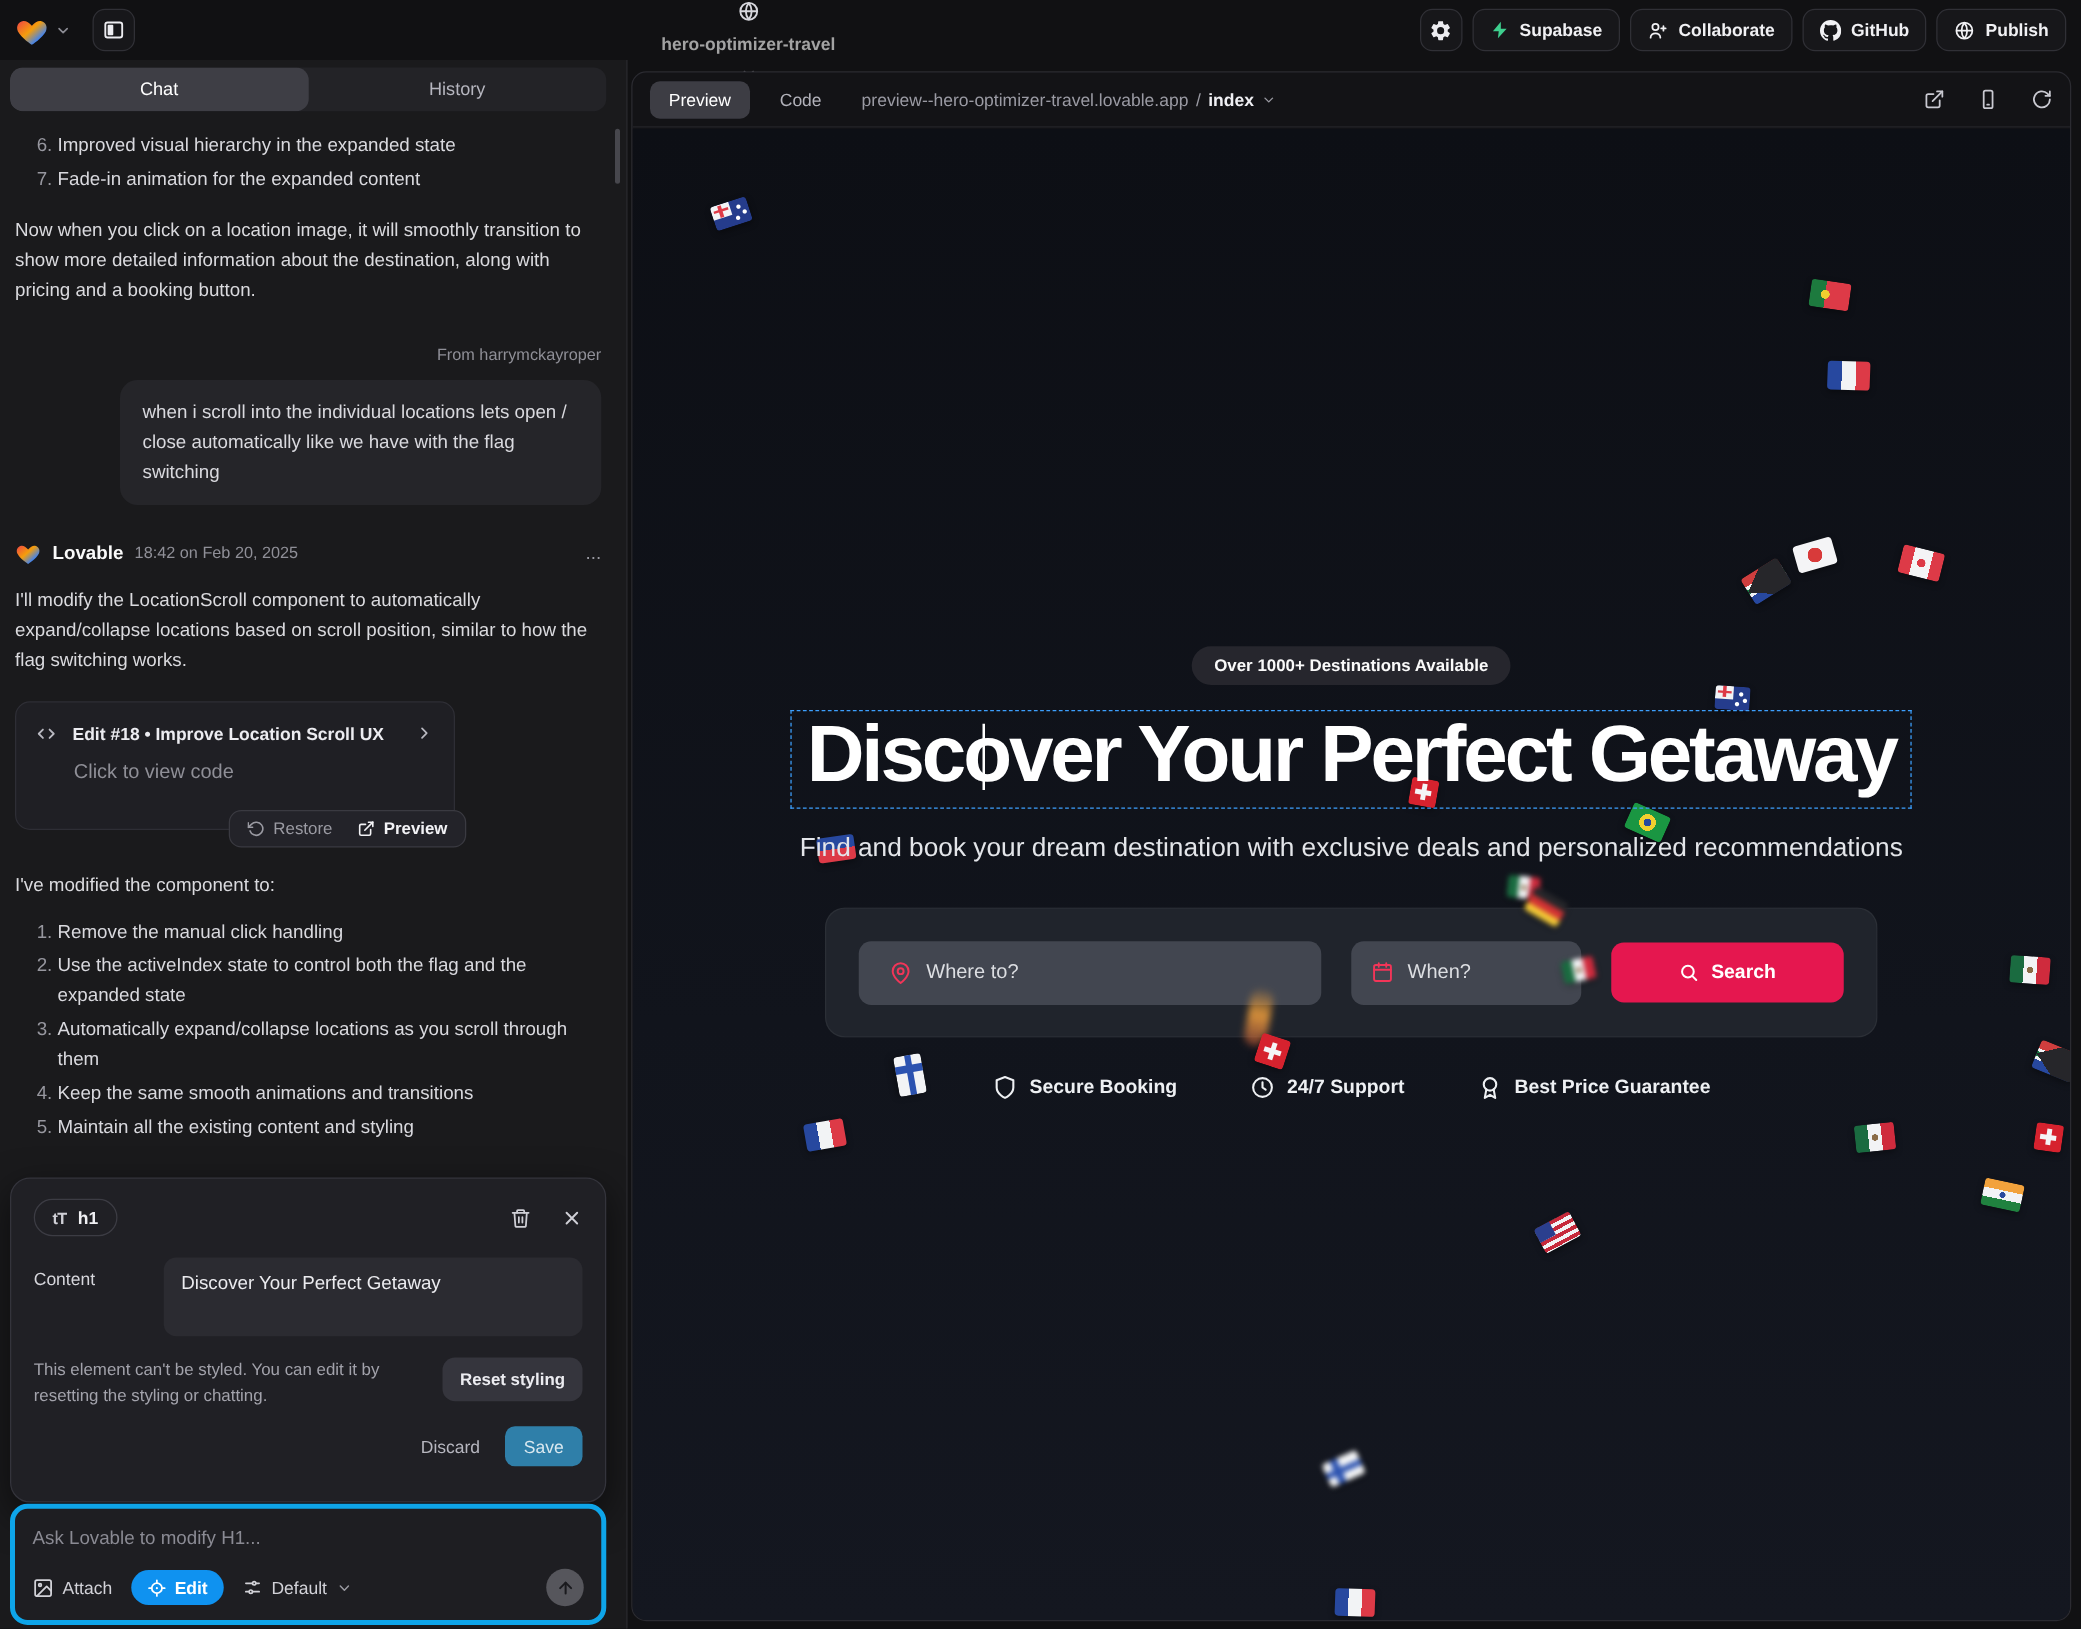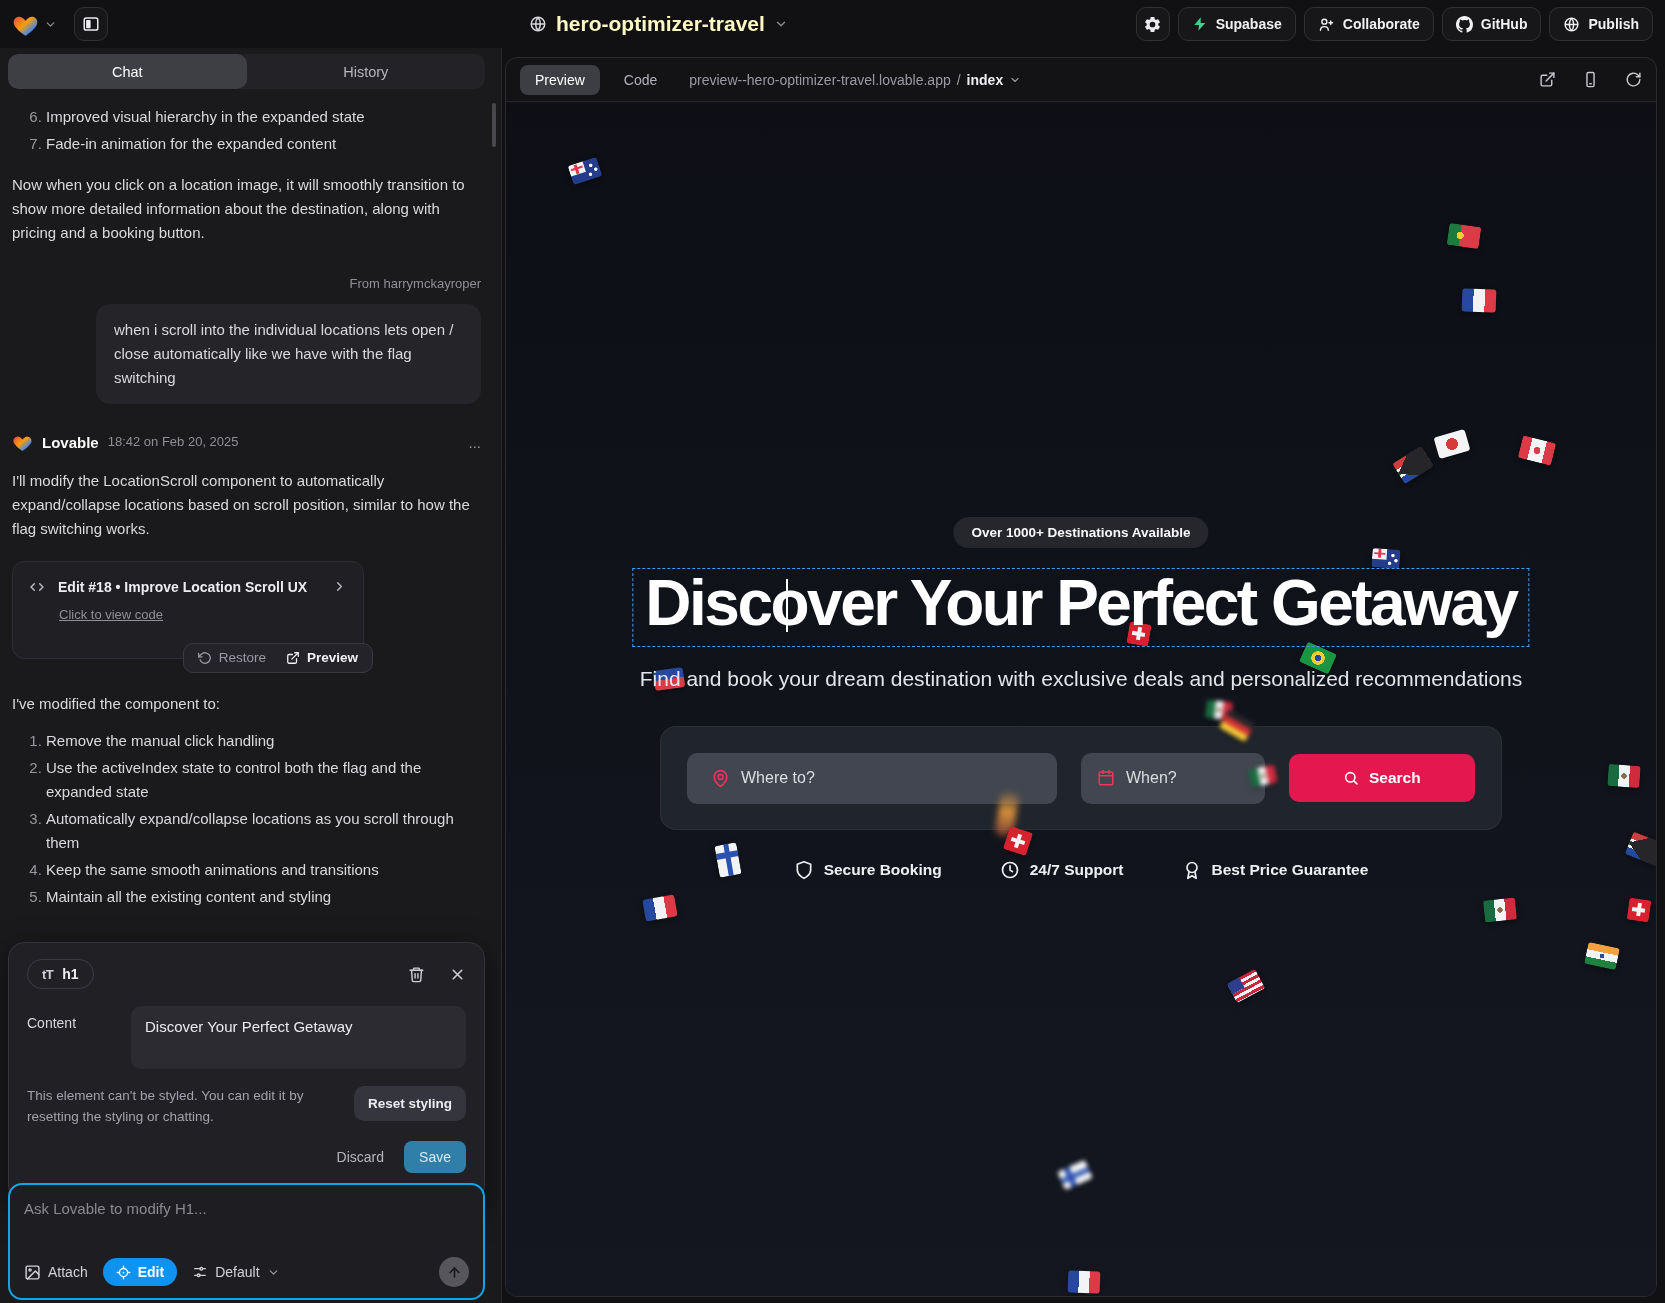--- a/index.html
+++ b/index.html
@@ -12,21 +12,21 @@
     position:relative;
   }
   svg { display:block; }
 
   
   .topbar { position:absolute; top:0; left:0; right:0; height:48px; display:flex; align-items:center; padding:0 12px; background:#111113; }
   .tb-left { display:flex; align-items:center; gap:5px; }
   .logo-heart { width:27px; height:25px; }
   .chev { color:#8b8b93; }
   .icon-btn { width:34px; height:34px; border:1px solid #303036; border-radius:10px; background:#17171a; display:flex; align-items:center; justify-content:center; margin-left:12px; color:#ececf0; }
-  .tb-center { position:absolute; left:529px; top:0; height:48px; display:flex; align-items:center; gap:9px; font-weight:700; font-size:21px; color:#fef9c3; }
+  .tb-center { position:absolute; left:529px; top:0; height:48px; display:flex; align-items:center; gap:9px; font-weight:700; font-size:14px; color:#a3a3a3;flex-direction:column; }
   .tb-center .globe { color:#d6d6dc; }
   .tb-right { margin-left:auto; display:flex; gap:8px; align-items:center; }
   .tb-btn { height:34px; display:flex; align-items:center; gap:8px; padding:0 13px; background:#17171a; border:1px solid #303036; border-radius:10px; font-size:14px; font-weight:600; color:#f1f1f4; }
 
   
   .left-panel { position:absolute; top:48px; left:0; width:502px; bottom:0; background:#1a1a1c; border-right:1px solid #29292d; overflow:hidden; }
   .tabs { margin:6px 16px 0 8px; height:35px; background:#232327; border-radius:10px; display:flex; overflow:hidden; }
   .tab { flex:1; display:flex; align-items:center; justify-content:center; font-size:14.5px; color:#b6b6bf; }
   .tab.active { background:#3e3e45; border-radius:10px; color:#ffffff; font-weight:500; }
   .scroll-thumb { position:absolute; right:5px; top:55px; width:4px; height:44px; background:#47474d; border-radius:2px; }
@@ -42,21 +42,21 @@
   .msg-head { display:flex; align-items:center; gap:9px; margin-top:27px; }
   .msg-heart { width:21px; height:19px; }
   .msg-name { font-weight:700; font-size:15px; color:#fafafa; }
   .msg-time { font-size:13px; color:#8f8f97; }
   .msg-more { margin-left:auto; color:#9a9aa2; }
 
   .edit-wrap { position:relative; margin-top:20px; width:352px; }
   .edit-card { background:#1f1f24; border:1px solid #2e2e35; border-radius:12px; padding:14px 16px 32px 16px; }
   .ec-row { display:flex; align-items:center; gap:13px; font-size:14px; font-weight:600; color:#ececf1; }
   .ec-chev { margin-left:auto; color:#b9b9c1; }
-  .ec-sub { margin:7px 0 0 30px; font-size:13px; color:#8f8f97;text-decoration:underline; }
+  .ec-sub { margin:7px 0 0 30px; font-size:16px; color:#8f8f97; }
   .rp-group { position:absolute; right:-9px; bottom:-14px; height:30px; background:#232329; border:1px solid #3a3a41; border-radius:10px; display:flex; align-items:center; padding:0 4px; }
   .rp-btn { display:flex; gap:7px; align-items:center; padding:0 10px; font-size:13.5px; height:100%; }
   .rp-restore { color:#9a9aa2; }
   .rp-preview { color:#f2f2f5; font-weight:600; }
 
   .modified-intro { margin-top:33px; }
   ol.num2 { margin-top:13px; }
 
   
   .editor { position:absolute; left:8px; right:16px; bottom:101px; height:260px; background:#202025; border:1px solid #34343c; border-radius:16px; box-shadow:0 10px 30px rgba(0,0,0,.55); padding:16px 18px; }
@@ -68,21 +68,21 @@
   .ep-label { width:92px; font-size:14px; color:#d6d6dc; padding-top:9px; }
   .ep-textarea { flex:1; background:#2b2b31; border-radius:10px; padding:12px 14px; font-size:15px; color:#ebebef; height:63px; }
   .ep-note-row { display:flex; align-items:flex-start; margin-top:17px; gap:12px; }
   .ep-note { font-size:13.5px; color:#a2a2ab; line-height:1.55; max-width:305px; }
   .reset-btn { margin-left:auto; background:#35353d; border-radius:10px; padding:10px 14px; font-size:13.5px; font-weight:600; color:#ececf1; white-space:nowrap; }
   .ep-actions { display:flex; justify-content:flex-end; align-items:center; gap:20px; margin-top:13px; }
   .discard-btn { font-size:14px; color:#b6b6bf; }
   .save-btn { background:#2f7fa9; border-radius:8px; padding:8px 15px; font-size:14px; color:rgba(255,255,255,.82); }
 
   
-  .chat-input { position:absolute; left:8px; right:16px; bottom:3px; height:117px; background:#1e1e22; border:2px solid #0ea5e9; border-radius:14px; padding:15px 14px 11px 14px; display:flex; flex-direction:column; }
+  .chat-input { position:absolute; left:8px; right:16px; bottom:3px; height:97px; background:#1e1e22; border:4px solid #0ea5e9; border-radius:14px; padding:15px 14px 11px 14px; display:flex; flex-direction:column; }
   .ci-placeholder { font-size:15px; color:#8a8a93; }
   .ci-row { margin-top:auto; display:flex; align-items:center; gap:15px; }
   .ci-item { display:flex; align-items:center; gap:7px; font-size:14px; color:#d2d2d8; }
   .edit-pill { display:flex; align-items:center; gap:7px; background:#0f92f0; border-radius:999px; padding:6px 13px; color:#fff; font-size:14px; font-weight:600; }
   .ci-chev { color:#9a9aa2; }
   .send-btn { margin-left:auto; width:30px; height:30px; border-radius:50%; background:#56565c; display:flex; align-items:center; justify-content:center; color:#1a1a1e; }
 
   
   .preview-panel { position:absolute; left:505px; top:57px; width:1152px; height:1240px; background:#131316; border:1px solid #2b2b31; border-radius:12px; overflow:hidden; }
   .pv-topbar { height:44px; display:flex; align-items:center; padding:0 14px; border-bottom:1px solid #242429; }

